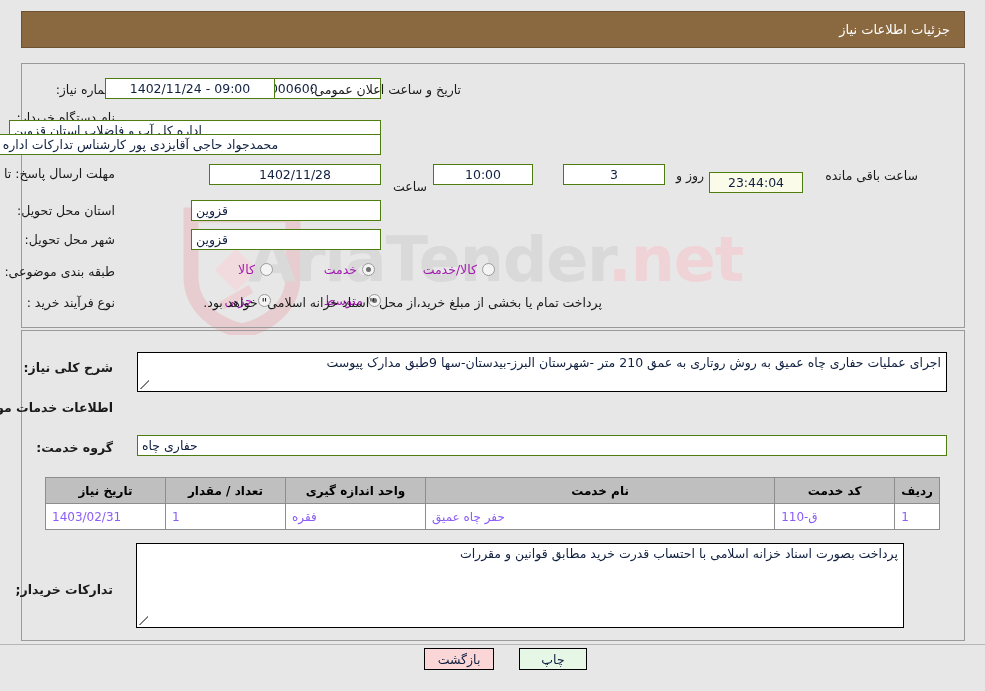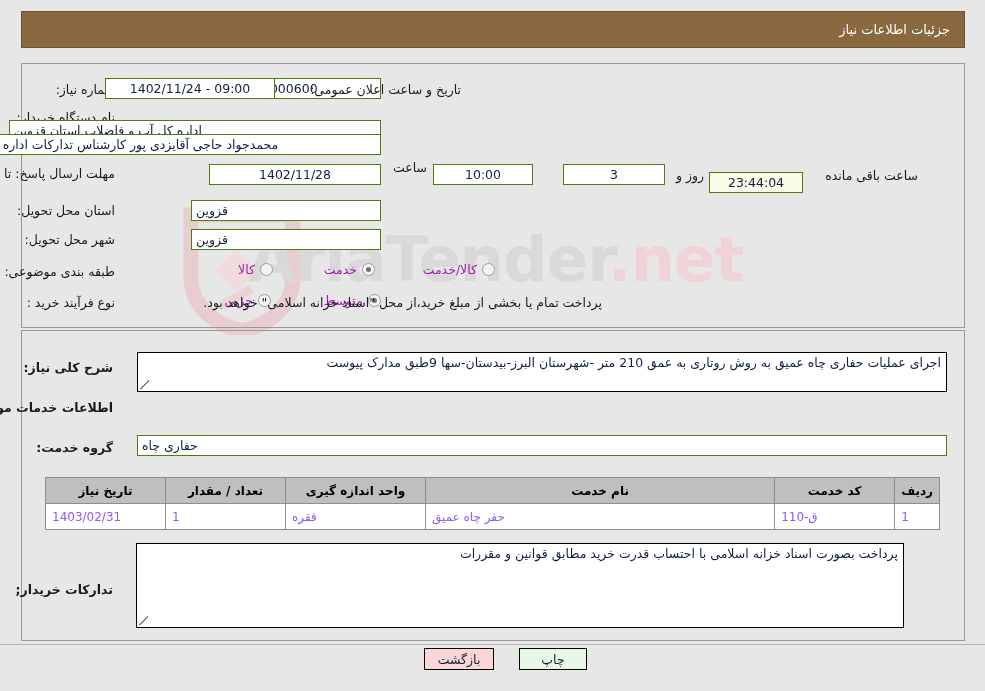--- a/index.html
+++ b/index.html
@@ -226,21 +226,21 @@
     <div class="fld center" style="right:716px; top:78px; width:170px; left:105px; right:auto;">09:00 - 1402/11/24</div>
 
     <div class="lbl" style="right:870px; top:110px;">نام دستگاه خریدار:</div>
     <div class="fld right" style="right:604px; top:106px; width:372px;margin-top:14px;">اداره کل آب و فاضلاب استان قزوین</div>
 
     <div class="lbl" style="right:870px; top:138px;">ایجاد کننده درخواست:</div>
     <div class="fld right" style="right:604px; top:134px; width:546px;">محمدجواد حاجی آقایزدی پور کارشناس تدارکات اداره کل آب و فاضلاب استان قزوین</div>
 
     <div class="lbl" style="right:870px; top:166px; width:80px; text-align:right;">مهلت ارسال پاسخ: تا تاریخ:</div>
     <div class="fld center" style="right:604px; top:164px; width:172px;">1402/11/28</div>
-    <div class="lbl" style="right:558px; top:160px;margin-left:20px;">ساعت</div>
+    <div class="lbl" style="right:558px; top:179px;margin-left:20px;">ساعت</div>
     <div class="fld center" style="right:452px; top:164px; width:100px;">10:00</div>
     <div class="fld center" style="right:320px; top:164px; width:102px;">3</div>
     <div class="lbl" style="right:281px; top:168px;">روز و</div>
     <div class="fld cream center" style="right:182px; top:164px; width:94px;margin-top:8px;">23:44:04</div>
     <div class="lbl" style="right:67px; top:168px;">ساعت باقی مانده</div>
 
     <div class="lbl" style="right:870px; top:203px;">استان محل تحویل:</div>
     <div class="fld right" style="right:604px; top:200px; width:190px;">قزوین</div>
 
     <div class="lbl" style="right:870px; top:232px;">شهر محل تحویل:</div>

